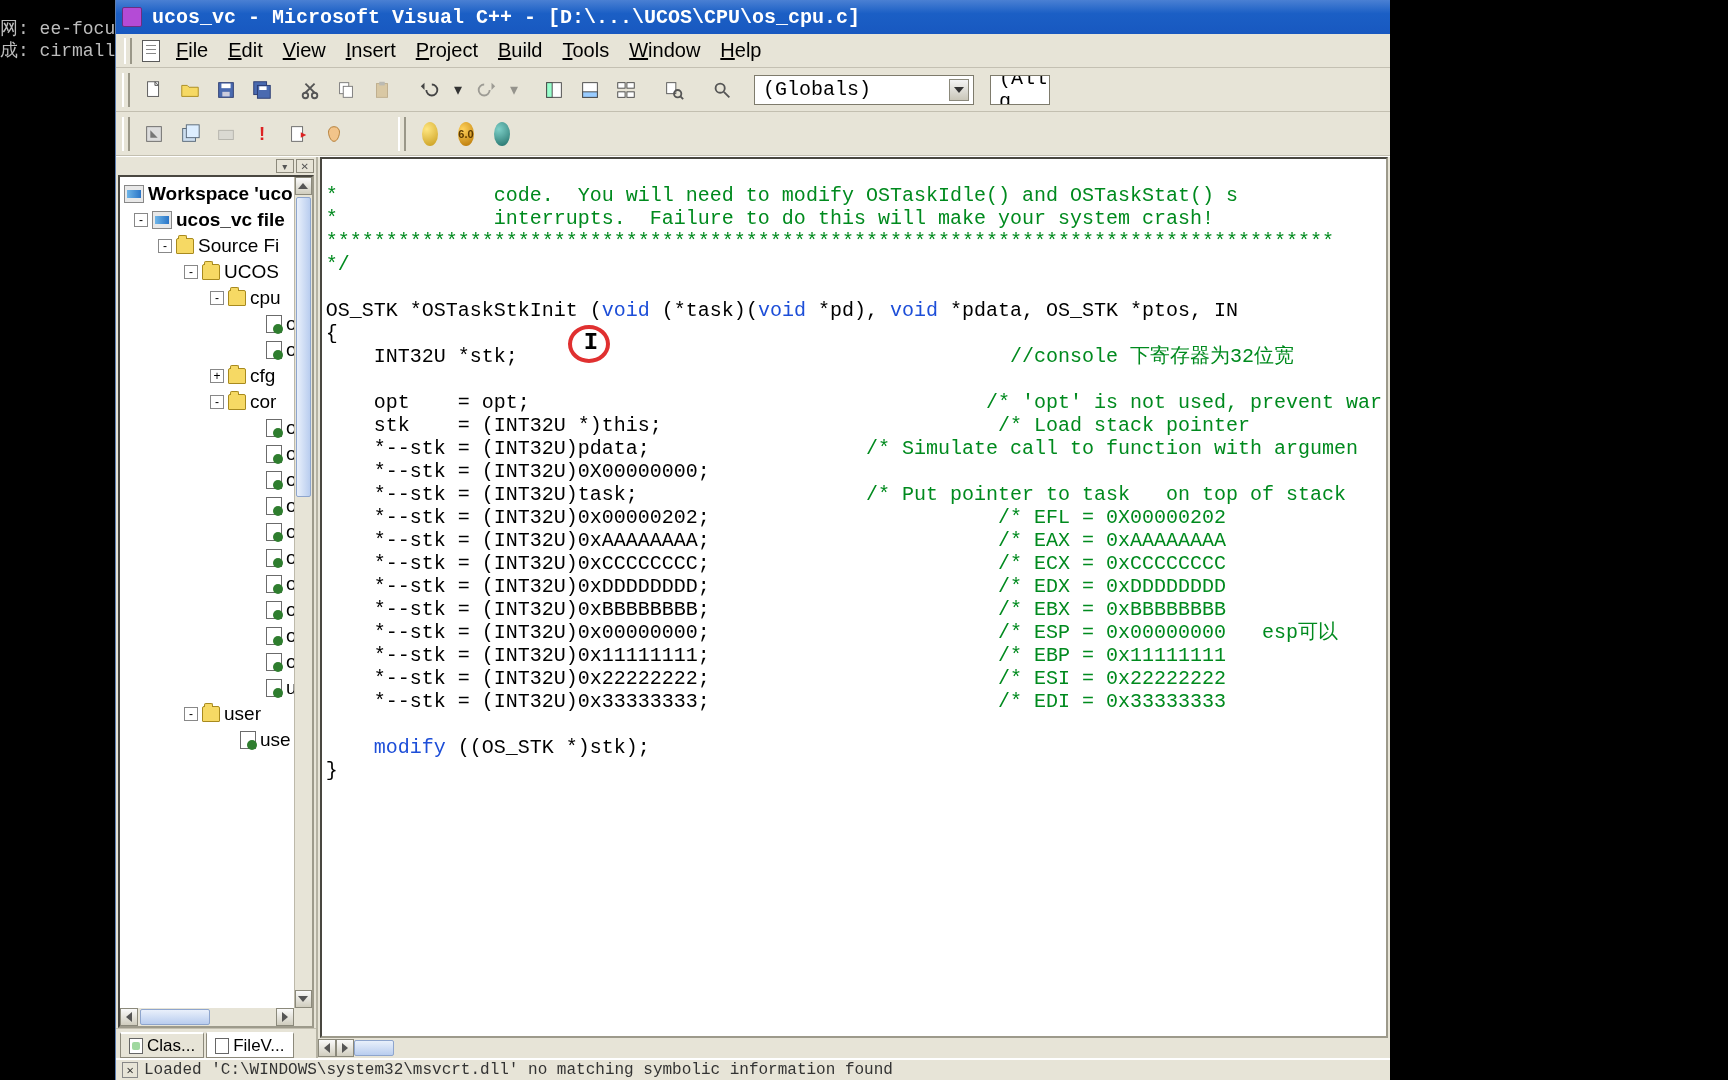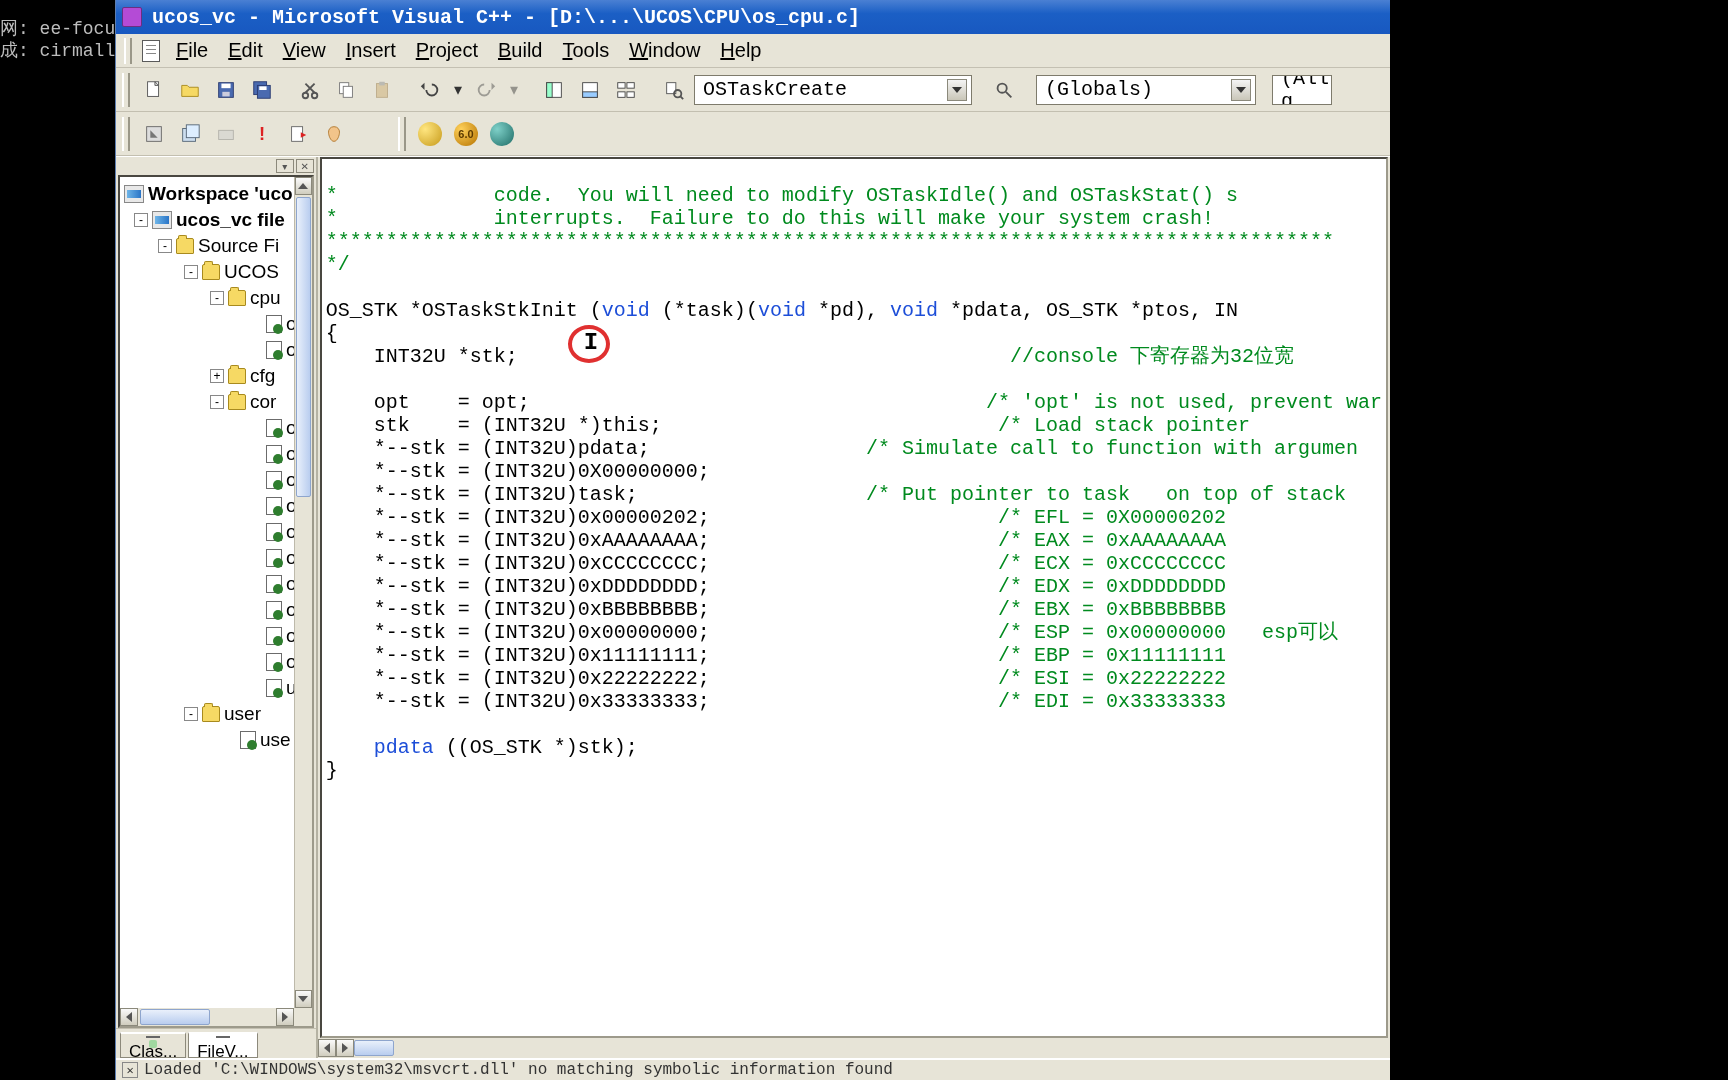--- a/index.html
+++ b/index.html
@@ -168,21 +168,21 @@
       height:30px;background:#e7e4d7;
       display:flex;align-items:flex-end;
       border-top:1px solid #c3bfb0;
       padding:0 4px;
     }
     .wstab{
       height:26px;padding:2px 8px;
       border:1px solid #8c897b;border-top:2px solid #fff;
       background:#e7e4d7;
       display:flex;align-items:center;gap:4px;
-      font-size:17px; margin-right:2px;flex-direction:column;
+      font-size:17px; margin-right:2px;
     }
     .wstab .ic{width:14px;height:16px;background:#fff;border:1px solid #666;position:relative;}
     .wstab .ic.c:after{content:"";position:absolute;left:2px;top:3px;width:8px;height:8px;background:#a0d8a0;border-radius:2px;}
 
     
     .editorwrap{
       flex:1; display:flex; flex-direction:column;
       background:#e7e4d7;
     }
     .editor {
@@ -220,21 +220,21 @@
 
     .statusbar{
       height:22px; background:#e7e4d7;
       border-top:2px solid #fff;
       display:flex;align-items:center;
       font-family:"Courier New",monospace;font-size:16px;
       padding-left:6px; color:#333;
     }
     .closex{width:16px;height:16px;border:1px solid #888;margin-right:6px;display:flex;align-items:center;justify-content:center;font-size:12px;}
 
-    .circle-icon{width:24px;height:24px;border-radius:50%;}
+    .circle-icon{width:16px;height:24px;border-radius:50%;}
   </style>
 </head>
 <body>
 
 <div class="watermark">
   <div>网: ee-focus</div>
   <div>成: cirmall</div>
 </div>
 
 <div class="app">
@@ -341,24 +341,20 @@
           <rect x="13" y="14" width="8" height="6" fill="#fff" stroke="#444"></rect>
         </svg>
     </div>
     <div class="sep"></div>
     <div class="tbtn">
       <svg viewBox="0 0 24 24">
           <rect x="4" y="4" width="10" height="12" fill="#fff" stroke="#555"></rect>
           <circle cx="16" cy="16" r="4" fill="none" stroke="#555" stroke-width="2"></circle>
           <line x1="19" y1="19" x2="22" y2="22" stroke="#555" stroke-width="2"></line>
         </svg>
-    </div>
-    <div class="combo" style="width:278px">
-      <span>OSTaskCreate</span>
-      <div class="arrow"></div>
     </div>
     <div class="sep"></div>
     <div class="tbtn">
       <svg viewBox="0 0 24 24">
           <circle cx="10" cy="10" r="5" fill="none" stroke="#555" stroke-width="2"></circle>
           <line x1="14" y1="14" x2="20" y2="20" stroke="#555" stroke-width="2"></line>
         </svg>
     </div>
     <div class="sep"></div>
     <div class="combo" style="width:220px">
@@ -580,21 +576,21 @@
 <span class="tx">    *--stk = (INT32U)0x00000202;</span>                        <span class="cm">/* EFL = 0X00000202</span>
 <span class="tx">    *--stk = (INT32U)0xAAAAAAAA;</span>                        <span class="cm">/* EAX = 0xAAAAAAAA</span>
 <span class="tx">    *--stk = (INT32U)0xCCCCCCCC;</span>                        <span class="cm">/* ECX = 0xCCCCCCCC</span>
 <span class="tx">    *--stk = (INT32U)0xDDDDDDDD;</span>                        <span class="cm">/* EDX = 0xDDDDDDDD</span>
 <span class="tx">    *--stk = (INT32U)0xBBBBBBBB;</span>                        <span class="cm">/* EBX = 0xBBBBBBBB</span>
 <span class="tx">    *--stk = (INT32U)0x00000000;</span>                        <span class="cm">/* ESP = 0x00000000   esp可以</span>
 <span class="tx">    *--stk = (INT32U)0x11111111;</span>                        <span class="cm">/* EBP = 0x11111111</span>
 <span class="tx">    *--stk = (INT32U)0x22222222;</span>                        <span class="cm">/* ESI = 0x22222222</span>
 <span class="tx">    *--stk = (INT32U)0x33333333;</span>                        <span class="cm">/* EDI = 0x33333333</span>
 
-    <span class="kw">pdata</span><span class="tx"> ((OS_STK *)stk);</span>
+    <span class="kw">modify</span><span class="tx"> ((OS_STK *)stk);</span>
 <span class="tx">}</span>
         <div class="cursor-marker"></div>
       </div>
       <div class="editor-hscroll">
         <div class="sbtn l"></div>
         <div class="sbtn r"></div>
         <div class="track">
             <div class="thumb"></div>
           </div>
       </div>

